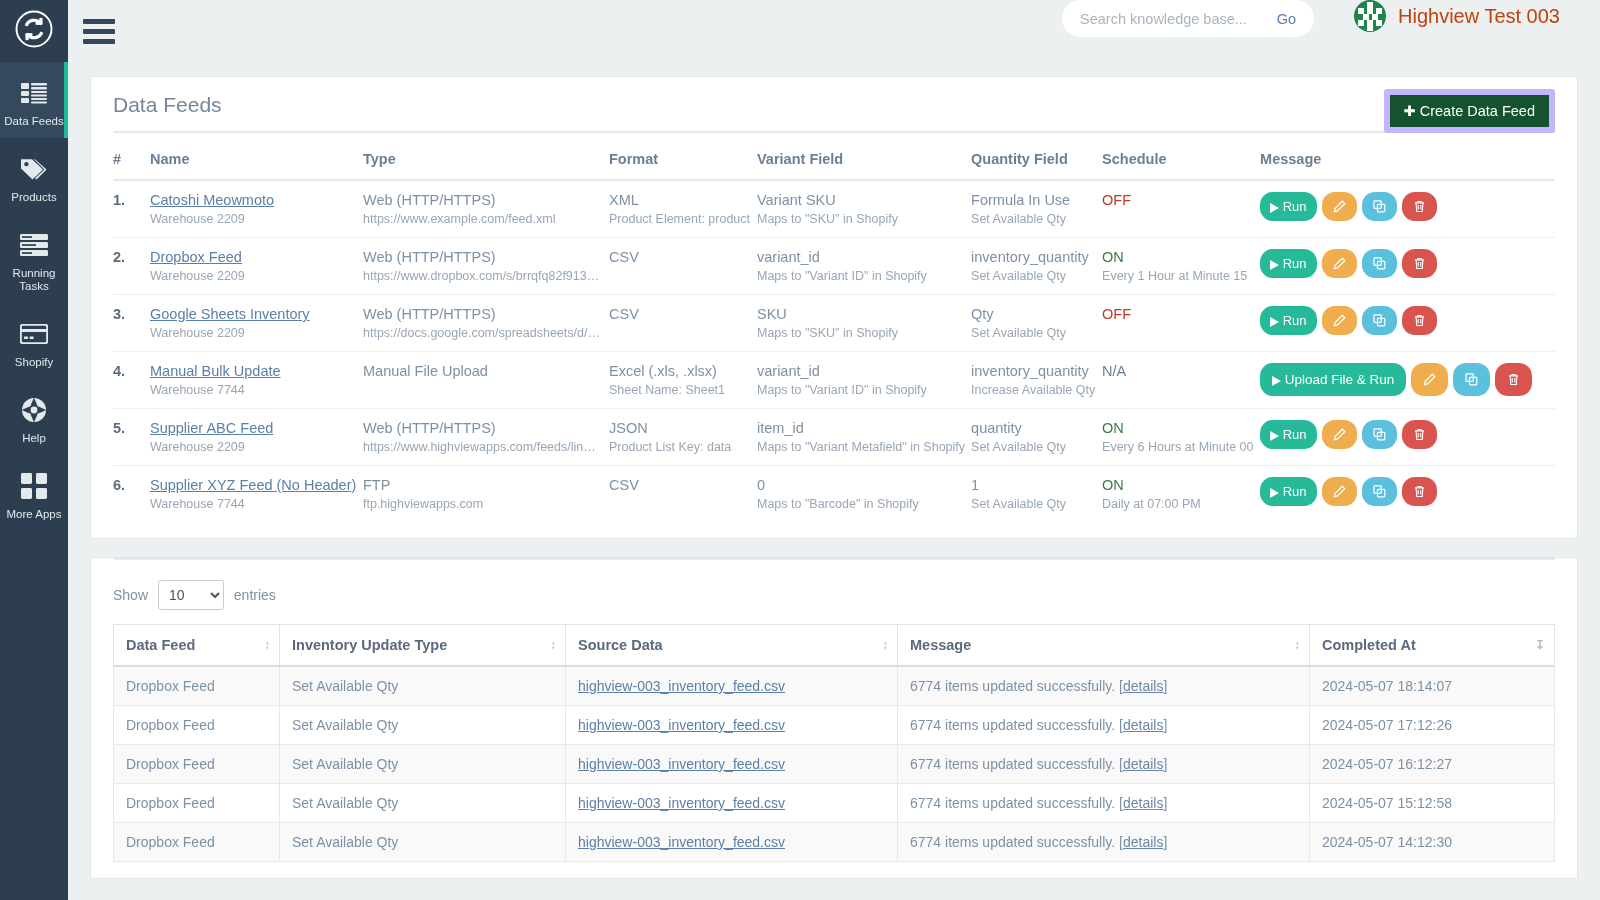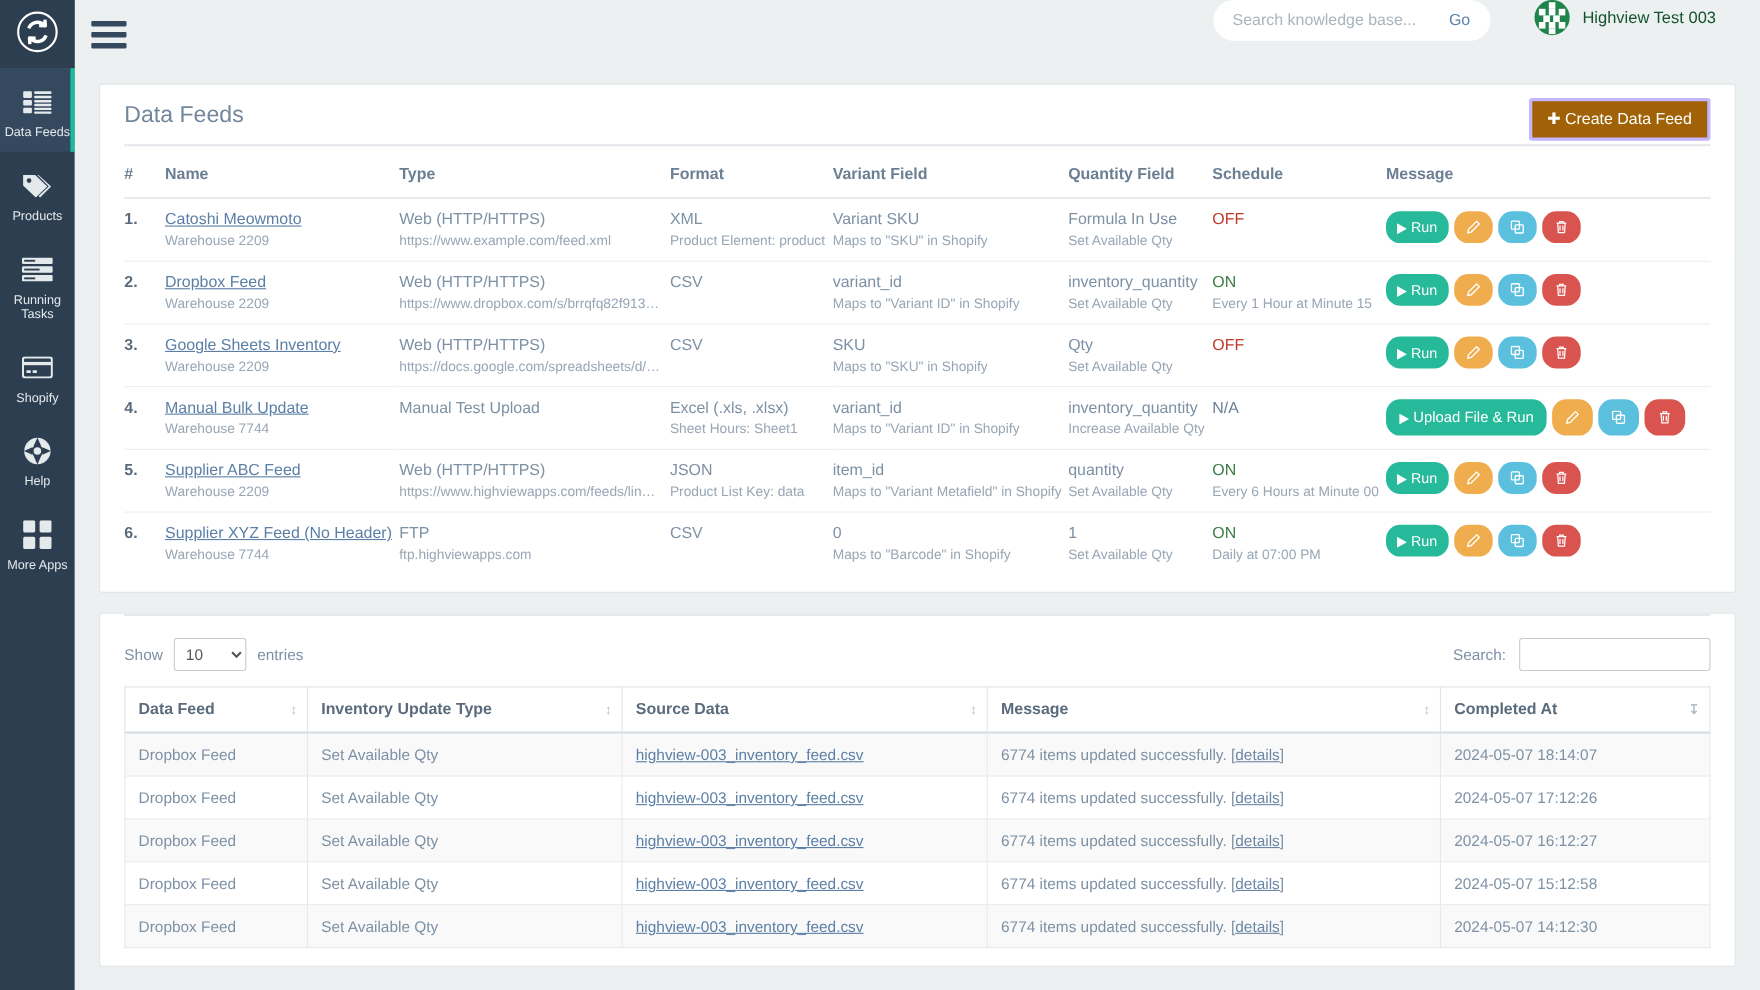--- a/index.html
+++ b/index.html
@@ -47,21 +47,21 @@
     background: transparent; border: none; cursor: pointer;
     color: #5b7fa6; font-size: 14.5px; padding: 0 12px;
     font-family: "Liberation Sans", sans-serif;
   }
   #account { display: flex; align-items: center; margin-right: 40px; }
   #account-avatar {
     width: 32px; height: 32px; border-radius: 50%;
     background: #1e8449; margin-right: 12px; position: relative; overflow: hidden;
   }
   #account-avatar .cell { position: absolute; background: #ffffff; }
-  #account-name { font-size: 15px; color: #14532d; }
+  #account-name { font-size: 20px; color: #c2410c; }
 
   
   #sidenav {
     position: absolute; top: 62px; left: 0; width: 68px; height: 838px;
     background: #2c3e50;
   }
   .nav-item {
     position: relative;
     padding: 14px 2px 10px; text-align: center; cursor: pointer;
     color: #dfe4e8;
@@ -88,21 +88,21 @@
     padding: 0 22px 16px 22px;
   }
   .panel-title {
     font-size: 21px; color: #73879c; font-weight: normal;
     padding: 16px 0 14px 0;
   }
   .panel-divider { border-top: 2px solid #e6e9ed; margin-bottom: 6px; }
 
   #create-feed-btn {
     float: right; margin-top: 12px;
-    background: #a16207; border: 3px solid #c4b5fd; color: #fff;
+    background: #14532d; border: 6px solid #c4b5fd; color: #fff;
     font-size: 14.5px; padding: 8px 14px; border-radius: 3px; cursor: pointer;
     font-family: "Liberation Sans", sans-serif;
   }
 
   
   table.feeds { width: 100%; border-collapse: collapse; }
   table.feeds th {
     text-align: left; font-size: 14.5px; color: #6b7f93;
     font-weight: bold; padding: 12px 6px 12px 0;
     border-bottom: 2px solid #e6e9ed;
@@ -428,26 +428,26 @@
                     <path d="M6.4 6.2v5.6M9.6 6.2v5.6"></path>
                   </svg></span></button></td>
           </tr>
           <tr>
             <td class="row-idx">4.</td>
             <td>
               <div class="feed-name">Manual Bulk Update</div>
               <div class="cell-sub">Warehouse 7744</div>
             </td>
             <td>
-              <div class="cell-main">Manual Test Upload</div>
+              <div class="cell-main">Manual File Upload</div>
               <div class="cell-sub"></div>
             </td>
             <td>
               <div class="cell-main">Excel (.xls, .xlsx)</div>
-              <div class="cell-sub">Sheet Hours: Sheet1</div>
+              <div class="cell-sub">Sheet Name: Sheet1</div>
             </td>
             <td>
               <div class="cell-main">variant_id</div>
               <div class="cell-sub" style="max-width:210px">Maps to "Variant ID" in Shopify</div>
             </td>
             <td>
               <div class="cell-main">inventory_quantity</div>
               <div class="cell-sub">Increase Available Qty</div>
             </td>
             <td>
@@ -547,24 +547,20 @@
   </div>
 
   <div class="panel">
     <div class="panel-divider"></div>
 
     <div class="log-controls">
       <div>
         <span>Show</span>
         <select id="page-size"><option value="10">10</option><option value="25">25</option><option value="50">50</option><option value="100">100</option></select>
         <span>entries</span>
-      </div>
-      <div>
-        <span>Search:</span>
-        <input id="log-search" type="text" style="">
       </div>
     </div>
 
     <table class="log">
       <thead>
         <tr>
           <th style="width:166px">
             <span>Data Feed</span>
             <span class="sort-ico">↕</span></th>
           <th style="width:286px">

